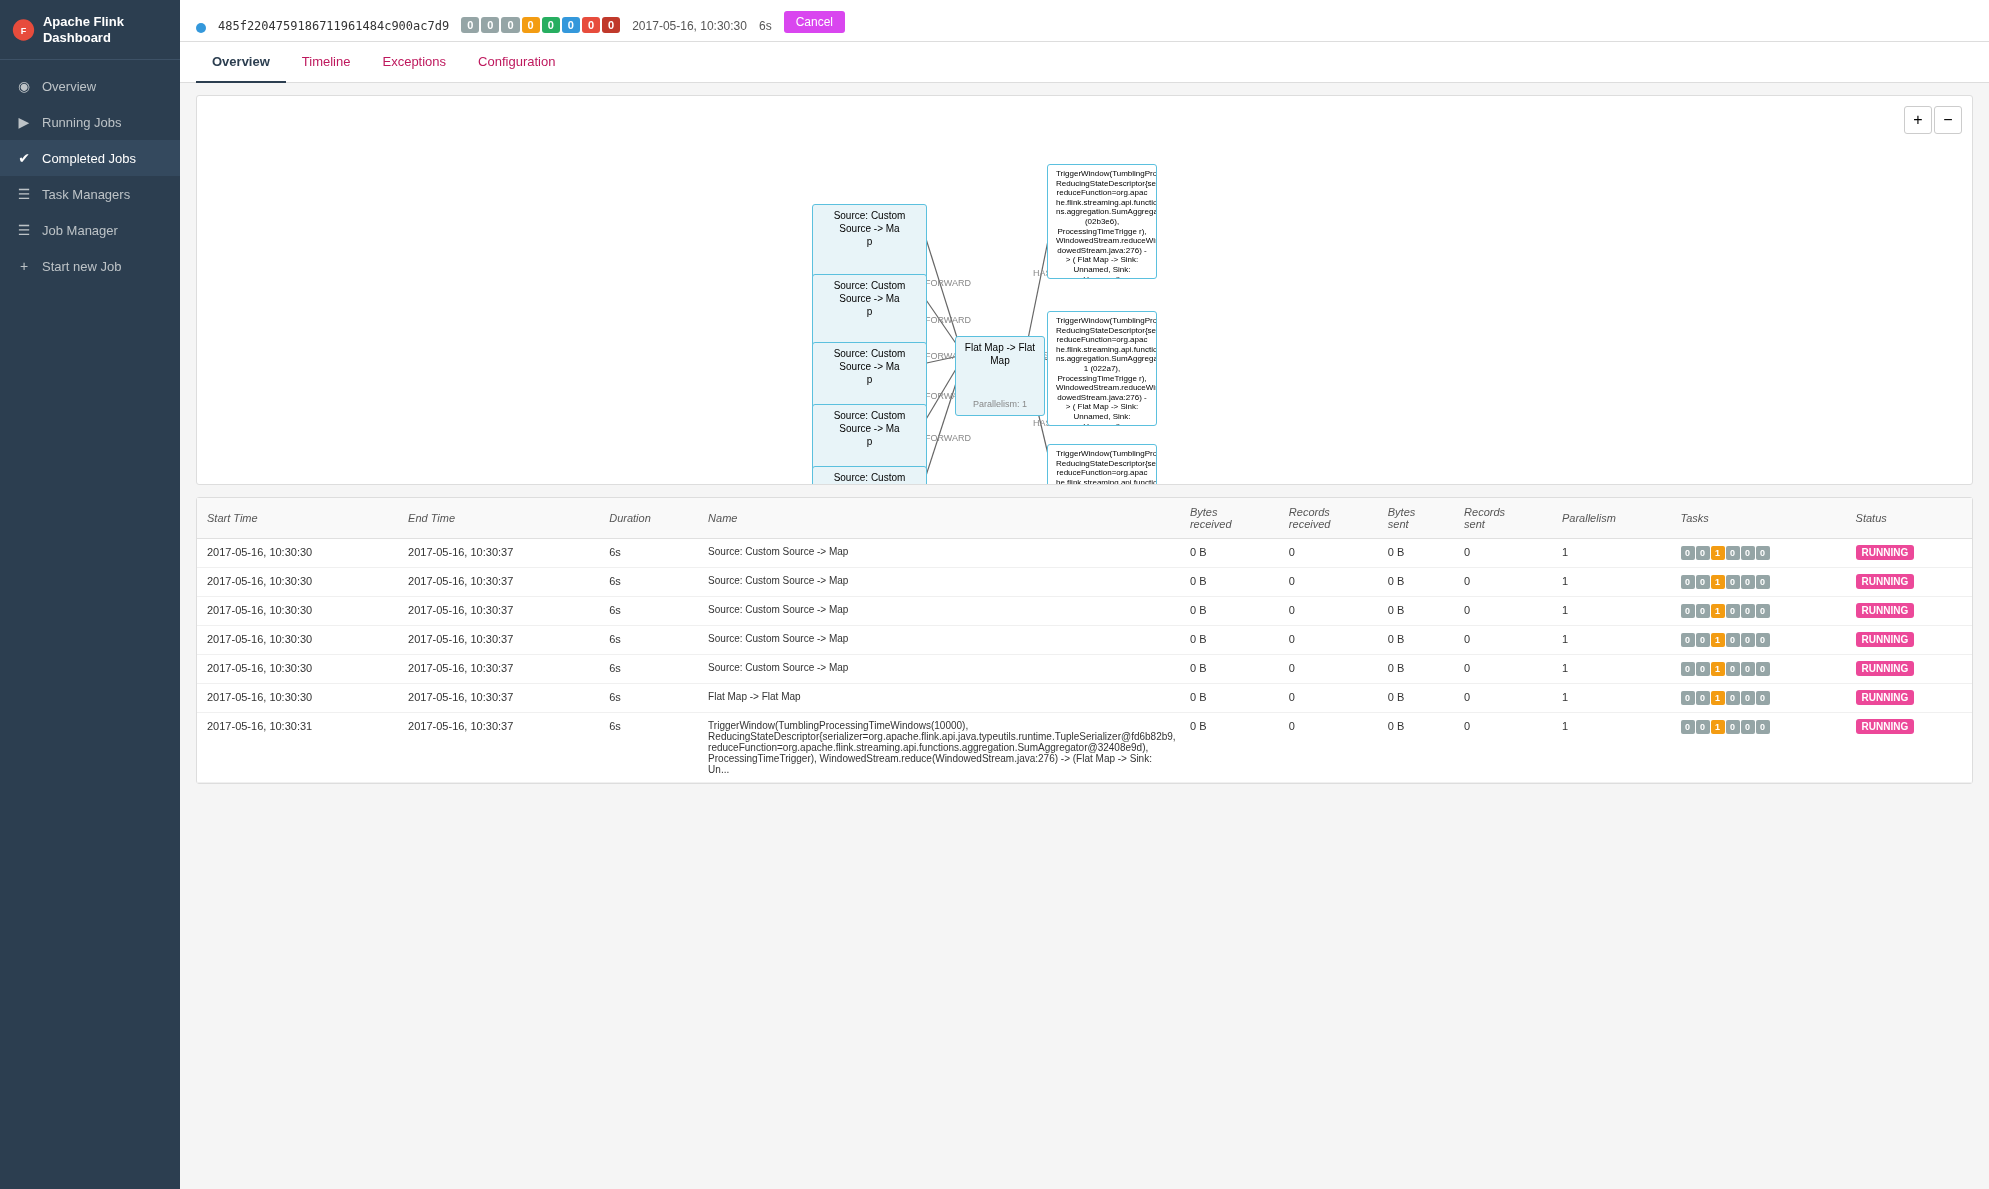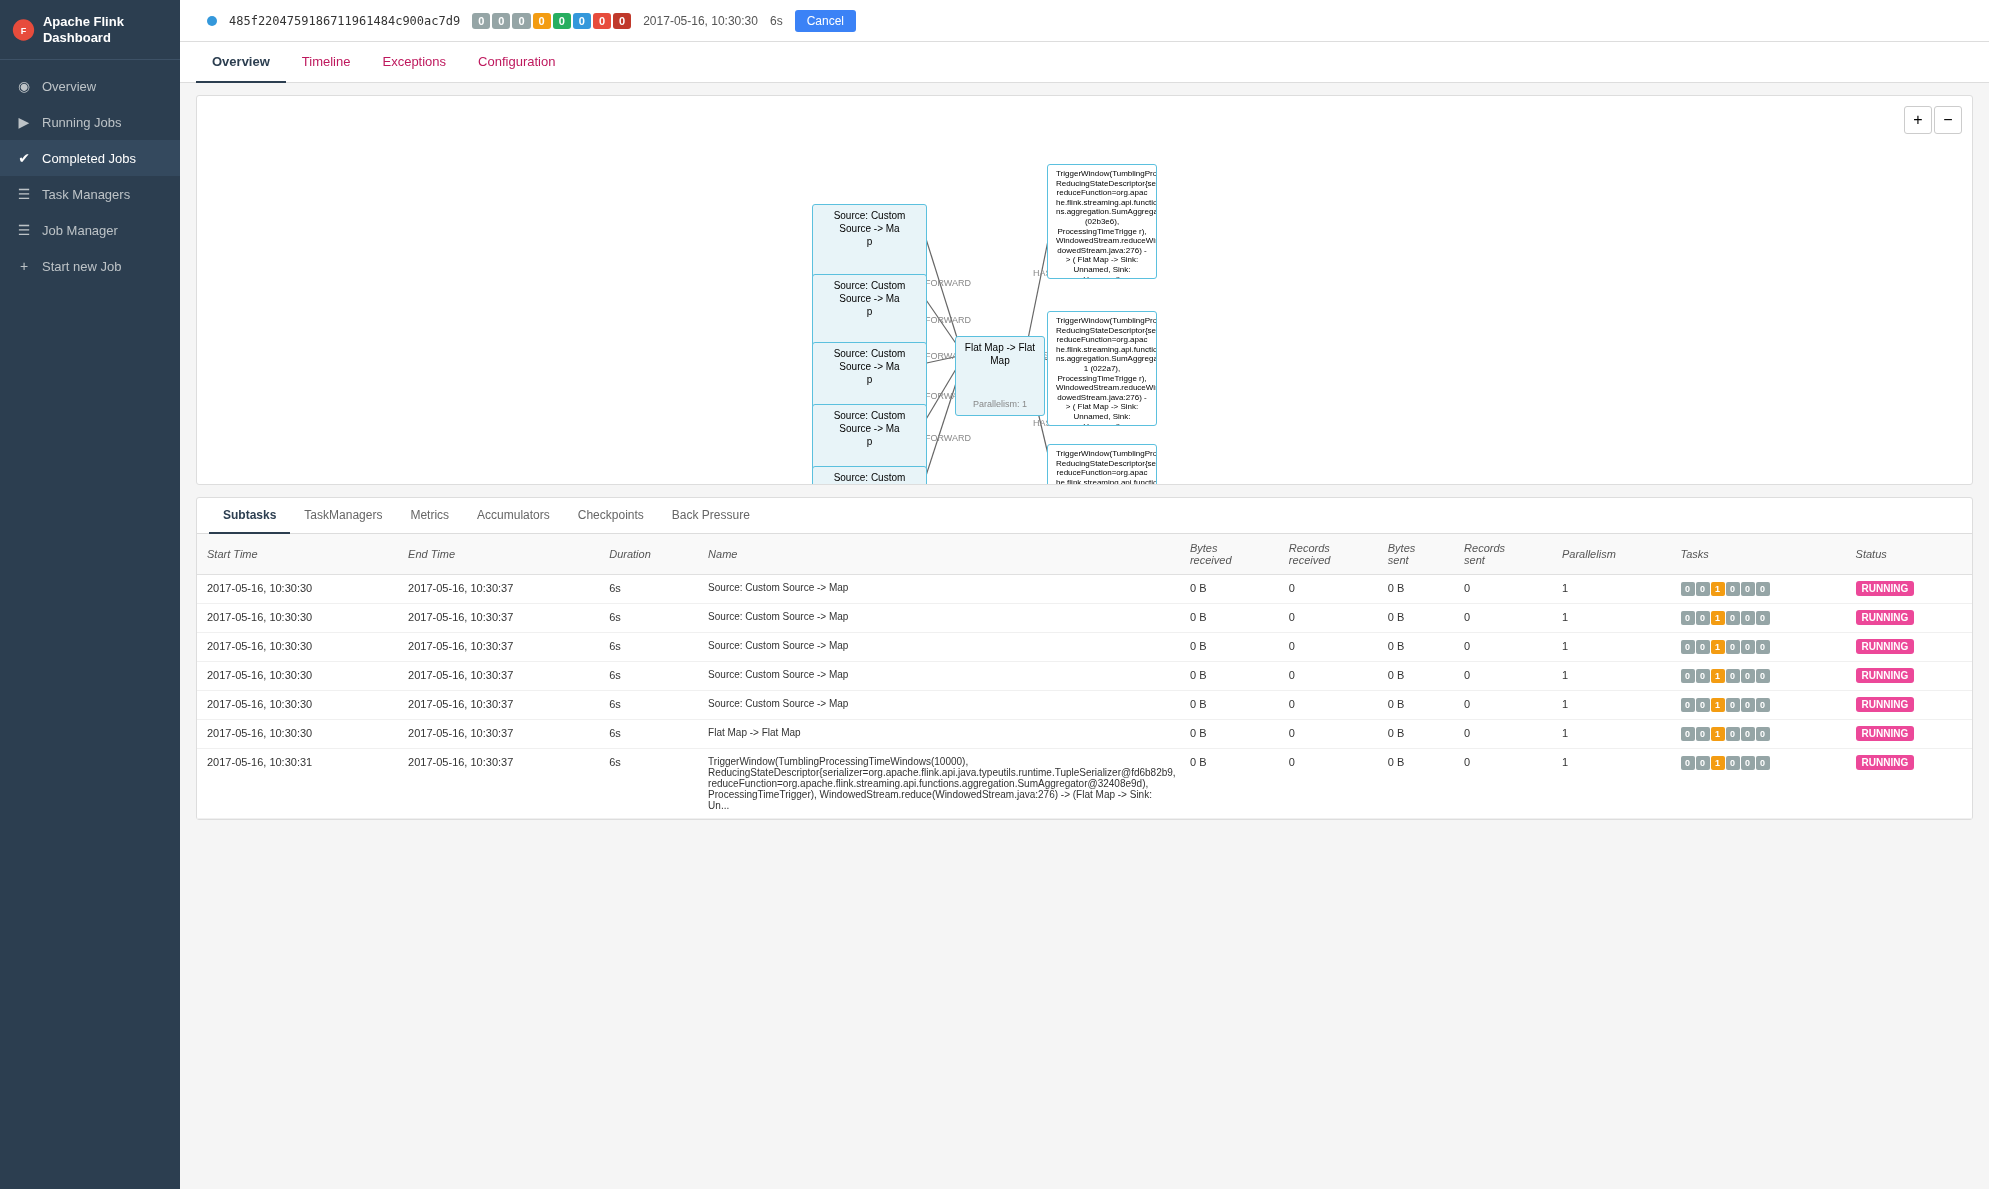--- a/index.html
+++ b/index.html
@@ -52,23 +52,23 @@
       flex: 1;
       display: flex;
       flex-direction: column;
       overflow: hidden;
     }
 
     
     .topbar {
       background: #fff;
       border-bottom: 1px solid #ddd;
-      padding: 8px 27px;
-      display: flex;
-      align-items: center;
+      padding: 8px 16px;
+      display: flex;
+      align-items: flex-end;
       gap: 12px;
       min-height: 42px;
       flex-shrink: 0;
     }
     .topbar-dot {
       width: 10px;
       height: 10px;
       border-radius: 50%;
       background: #3498db;
       flex-shrink: 0;
@@ -86,21 +86,21 @@
       padding: 2px 6px;
       border-radius: 3px;
       font-size: 11px;
       font-weight: bold;
       color: #fff;
     }
     .topbar-time { font-size: 12px; color: #555; }
     .topbar-duration { font-size: 12px; color: #555; }
     .topbar-cancel {
       padding: 4px 12px;
-      background: #3b82f6;
+      background: #d946ef;
       color: #fff;
       border: none;
       border-radius: 3px;
       cursor: pointer;
       font-size: 12px;
     }
 
     
     .tab-nav {
       background: #fff;
@@ -424,40 +424,20 @@
 
         </div>
         <div class="flow-node flow-node-trigger" style="left:850px; top:348px; width:110px; height:115px; overflow:hidden;">
           <div style="font-size:8px; line-height:1.2;">TriggerWindow(TumblingProcessingTimeWindows(10000), ReducingStateDescriptor{serializer=org.apache.flink...b82b9, reduceFunction=org.apac he.flink.streaming.api.functio ns.aggregation.ComparableAggre gator@57f75107, ProcessingTim eTrigger), WindowedStream.red uce(WindowedStream.java:276) -&gt; (Flat Map -&gt; Sink: Un named, Sink: Unnamed)</div>
 
         </div>
       </div>
     </div>
 
     <div class="subtask-section">
-      <div class="subtask-tabs">
-        <div class="subtask-tab active">
-          <span>Subtasks</span>
-        </div>
-        <div class="subtask-tab">
-          <span>TaskManagers</span>
-        </div>
-        <div class="subtask-tab">
-          <span>Metrics</span>
-        </div>
-        <div class="subtask-tab">
-          <span>Accumulators</span>
-        </div>
-        <div class="subtask-tab">
-          <span>Checkpoints</span>
-        </div>
-        <div class="subtask-tab">
-          <span>Back Pressure</span>
-        </div>
-      </div>
 
       <table class="data-table">
         <thead>
           <tr>
             <th>Start Time</th>
             <th>End Time</th>
             <th>Duration</th>
             <th>Name</th>
             <th>Bytes<br>received</th>
             <th>Records<br>received</th>

